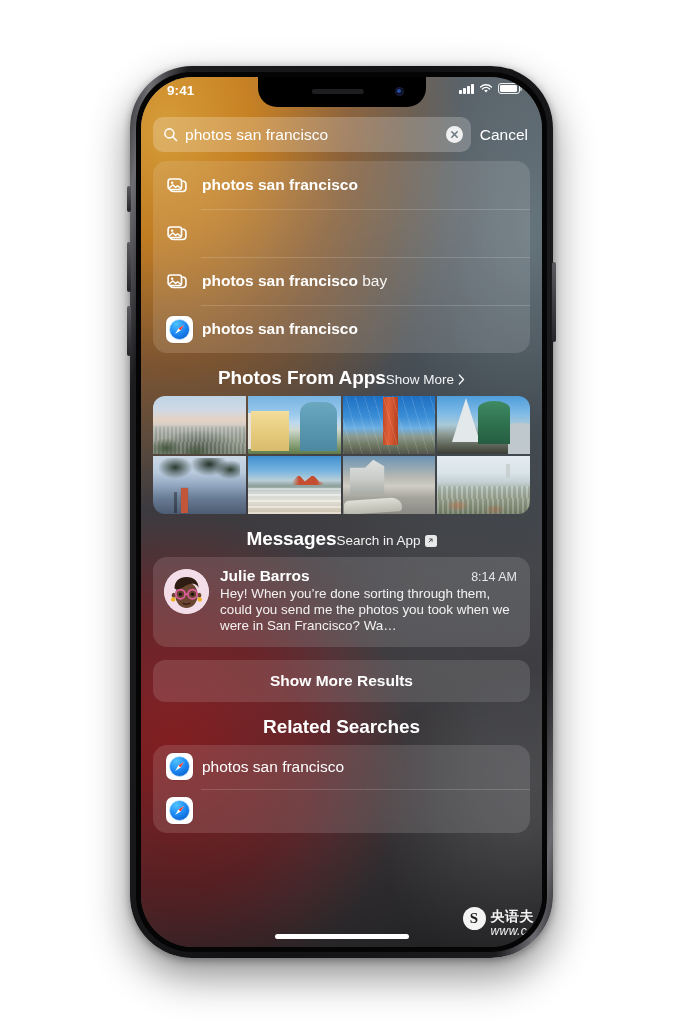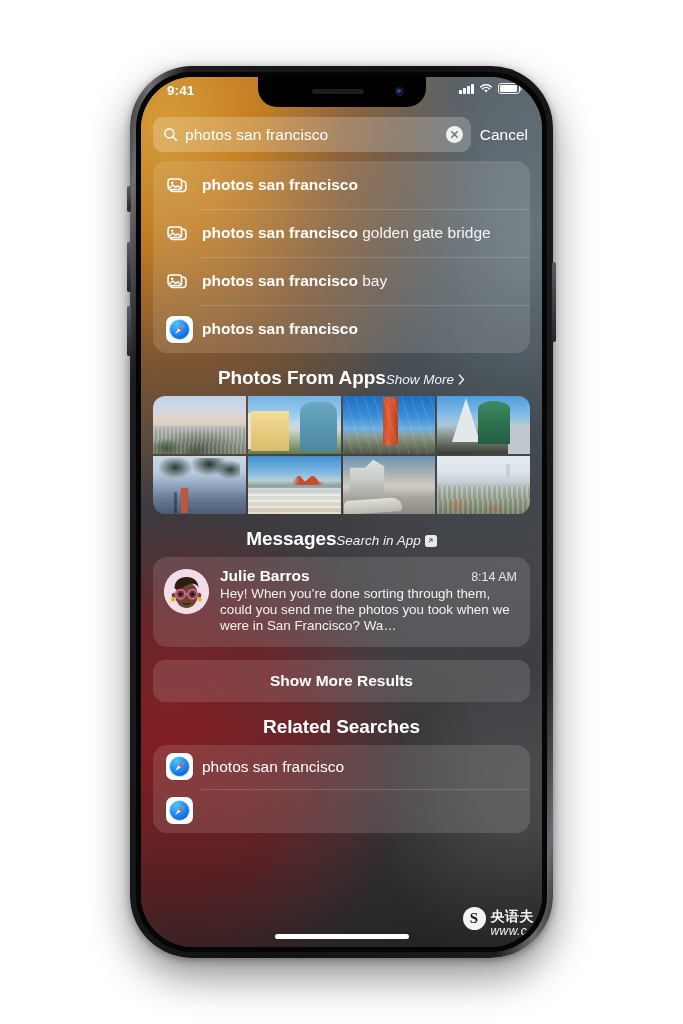--- a/index.html
+++ b/index.html
@@ -286,21 +286,20 @@
     color: #ffffff;
     letter-spacing: -0.1px;
   }
   .sec-action {
     display: flex;
     align-items: center;
     gap: 4px;
     font-size: 13.5px;
     color: rgba(255,255,255,0.93);
     padding-bottom: 2px;
-    font-style: italic;
   }
   .chev { width: 7px; height: 11px; }
   .ext-box {
     width: 12px; height: 12px;
     border-radius: 2.5px;
     background: rgba(255,255,255,0.88);
     display: flex; align-items: center; justify-content: center;
   }
   .ext-box svg { width: 7px; height: 7px; }
 
@@ -651,21 +650,20 @@
 
           <div class="sugg-row">
             <div class="sugg-ico">
               <svg viewBox="0 0 24 24" width="23" height="23">
                 <rect x="2.2" y="5.2" width="14" height="11" rx="2.6" stroke="#fff" stroke-width="1.7" fill="none"></rect>
                 <path d="M17.6 7.3c2 .3 3.2 1.3 3.2 3.2v4.3c0 2.2-1.4 3.4-3.6 3.4H7.6c-1.6 0-2.7-.6-3.2-1.6" stroke="#fff" stroke-width="1.7" fill="none" stroke-linecap="round"></path>
                 <circle cx="6.4" cy="9" r="1.25" fill="#fff"></circle>
                 <path d="M3.3 14.7 7 11.4l3.1 2.6 2-1.7 3.2 2.6" stroke="#fff" stroke-width="1.5" fill="none" stroke-linejoin="round"></path>
               </svg>
             </div>
-            <div class="sugg-text"><b>photos san francisco</b><span class="rest"> golden gate bridge</span></div>
           </div>
 
           <div class="sugg-row">
             <div class="sugg-ico">
               <svg viewBox="0 0 24 24" width="23" height="23">
                 <rect x="2.2" y="5.2" width="14" height="11" rx="2.6" stroke="#fff" stroke-width="1.7" fill="none"></rect>
                 <path d="M17.6 7.3c2 .3 3.2 1.3 3.2 3.2v4.3c0 2.2-1.4 3.4-3.6 3.4H7.6c-1.6 0-2.7-.6-3.2-1.6" stroke="#fff" stroke-width="1.7" fill="none" stroke-linecap="round"></path>
                 <circle cx="6.4" cy="9" r="1.25" fill="#fff"></circle>
                 <path d="M3.3 14.7 7 11.4l3.1 2.6 2-1.7 3.2 2.6" stroke="#fff" stroke-width="1.5" fill="none" stroke-linejoin="round"></path>
               </svg>

